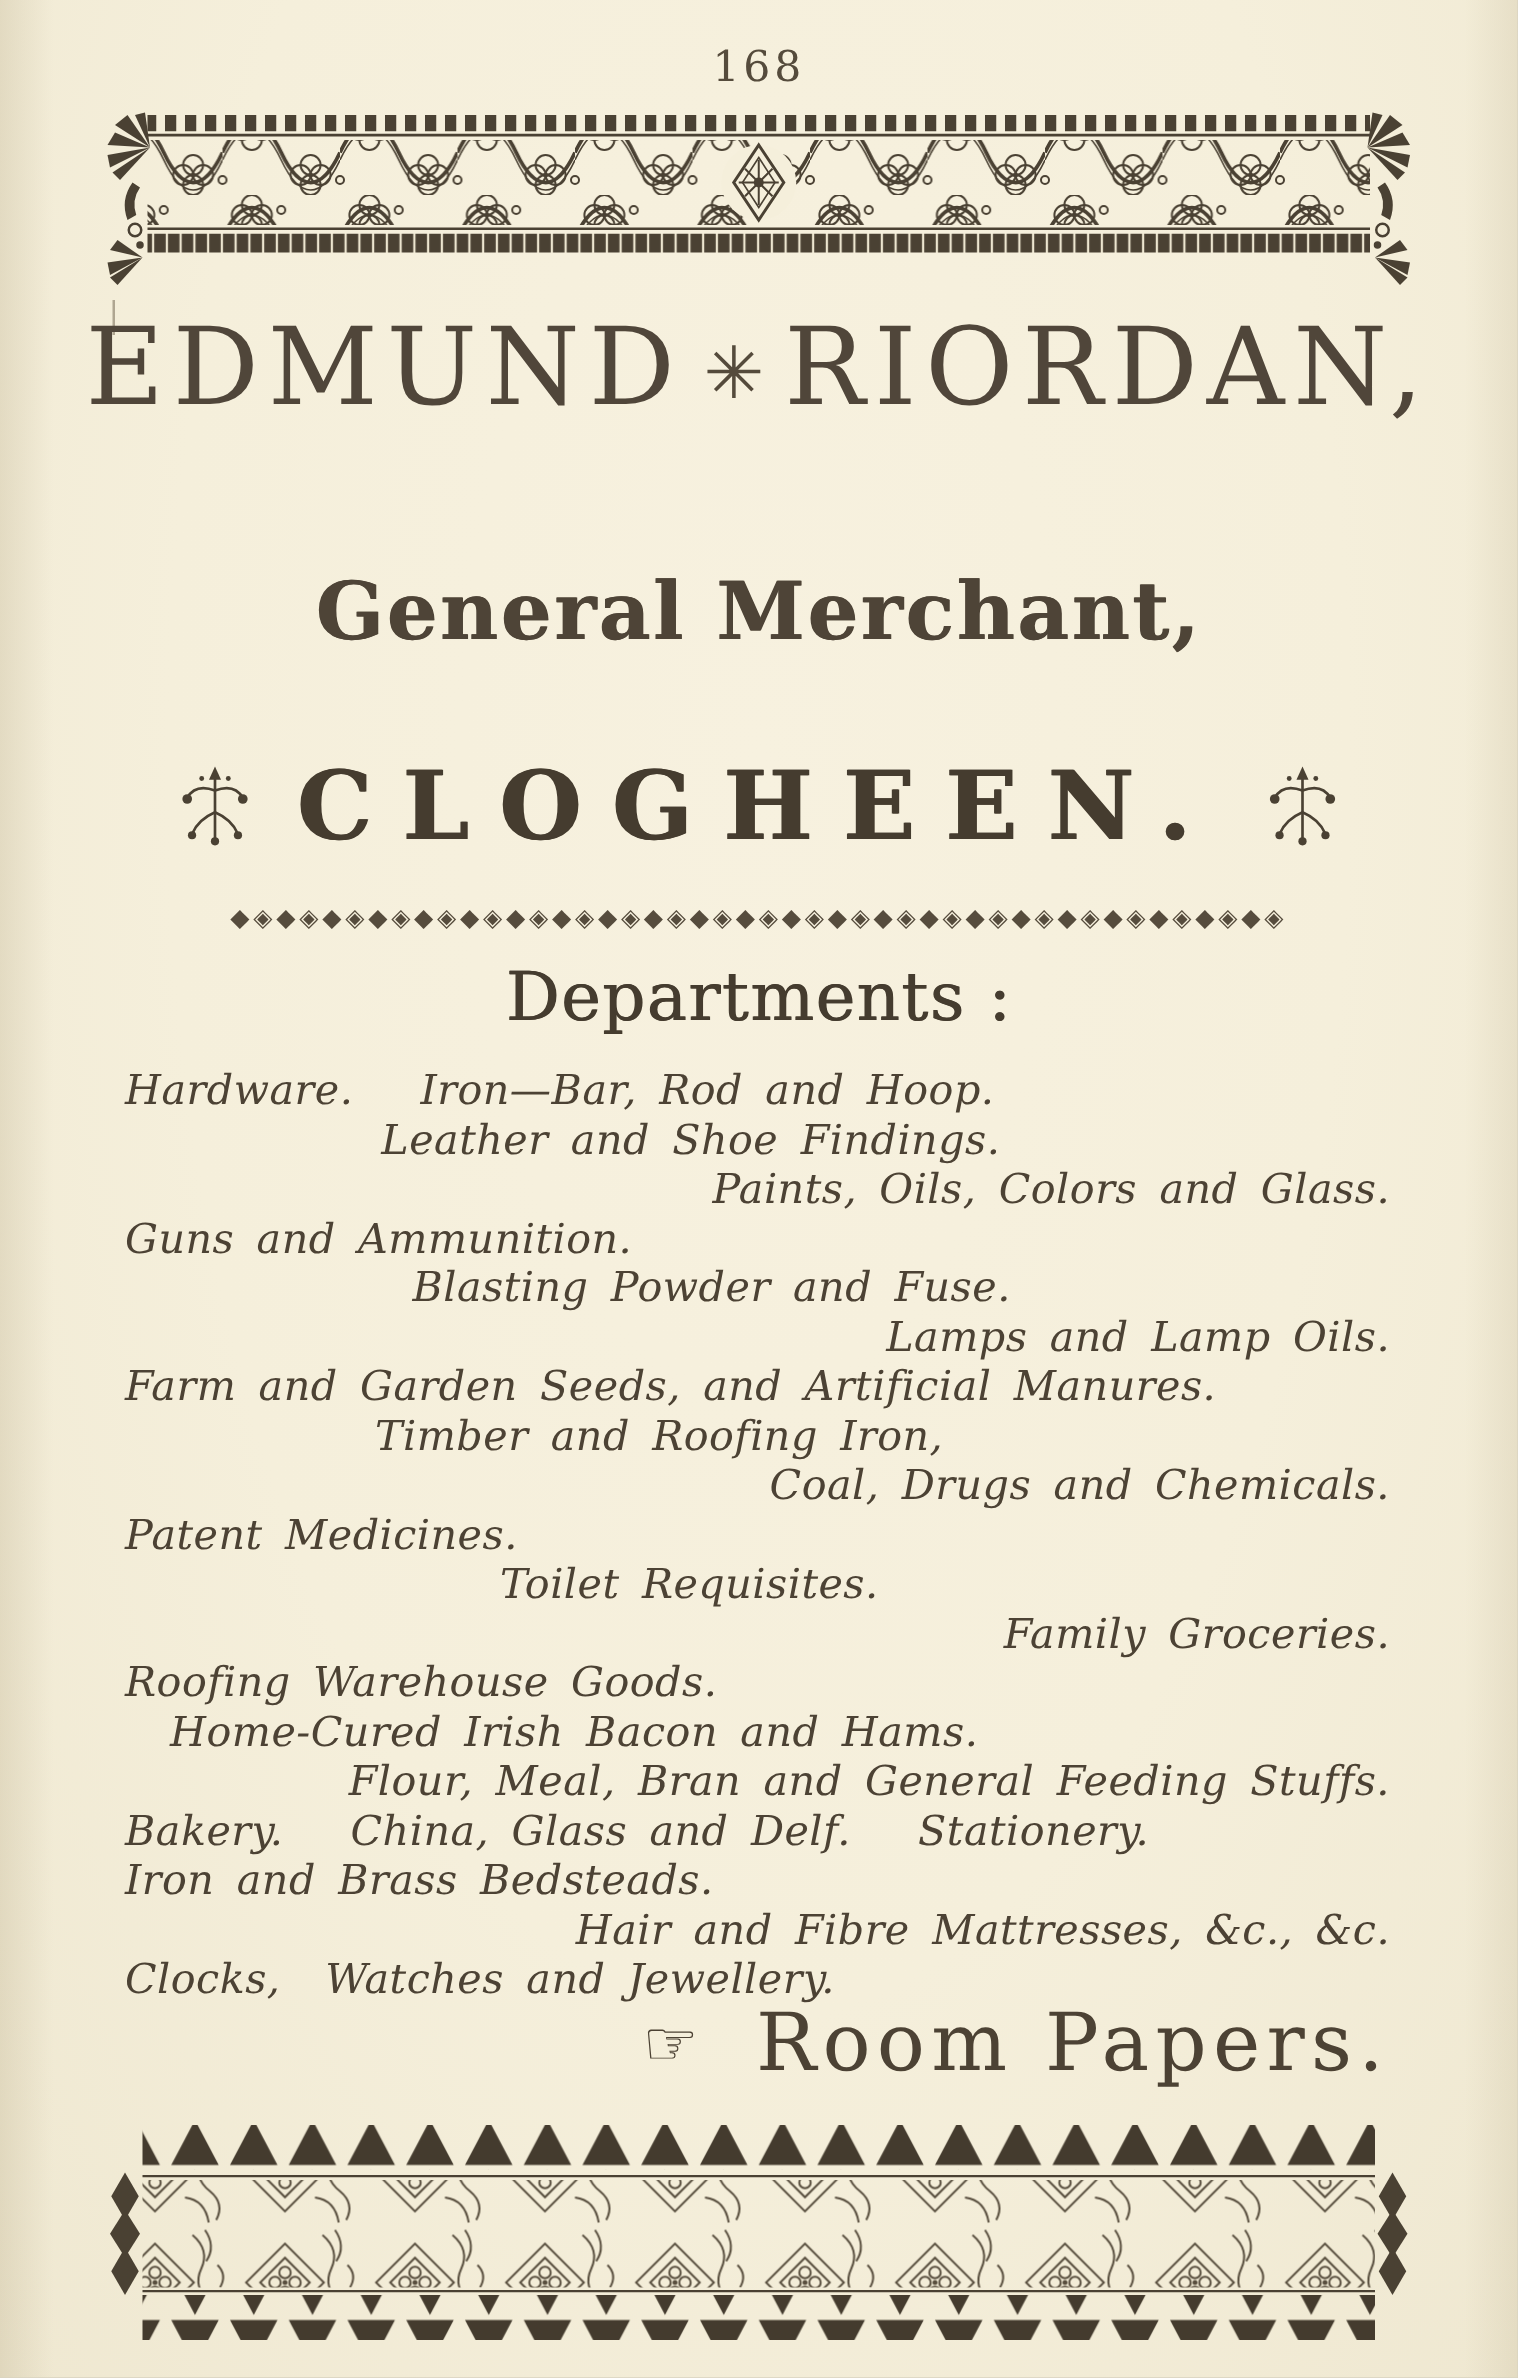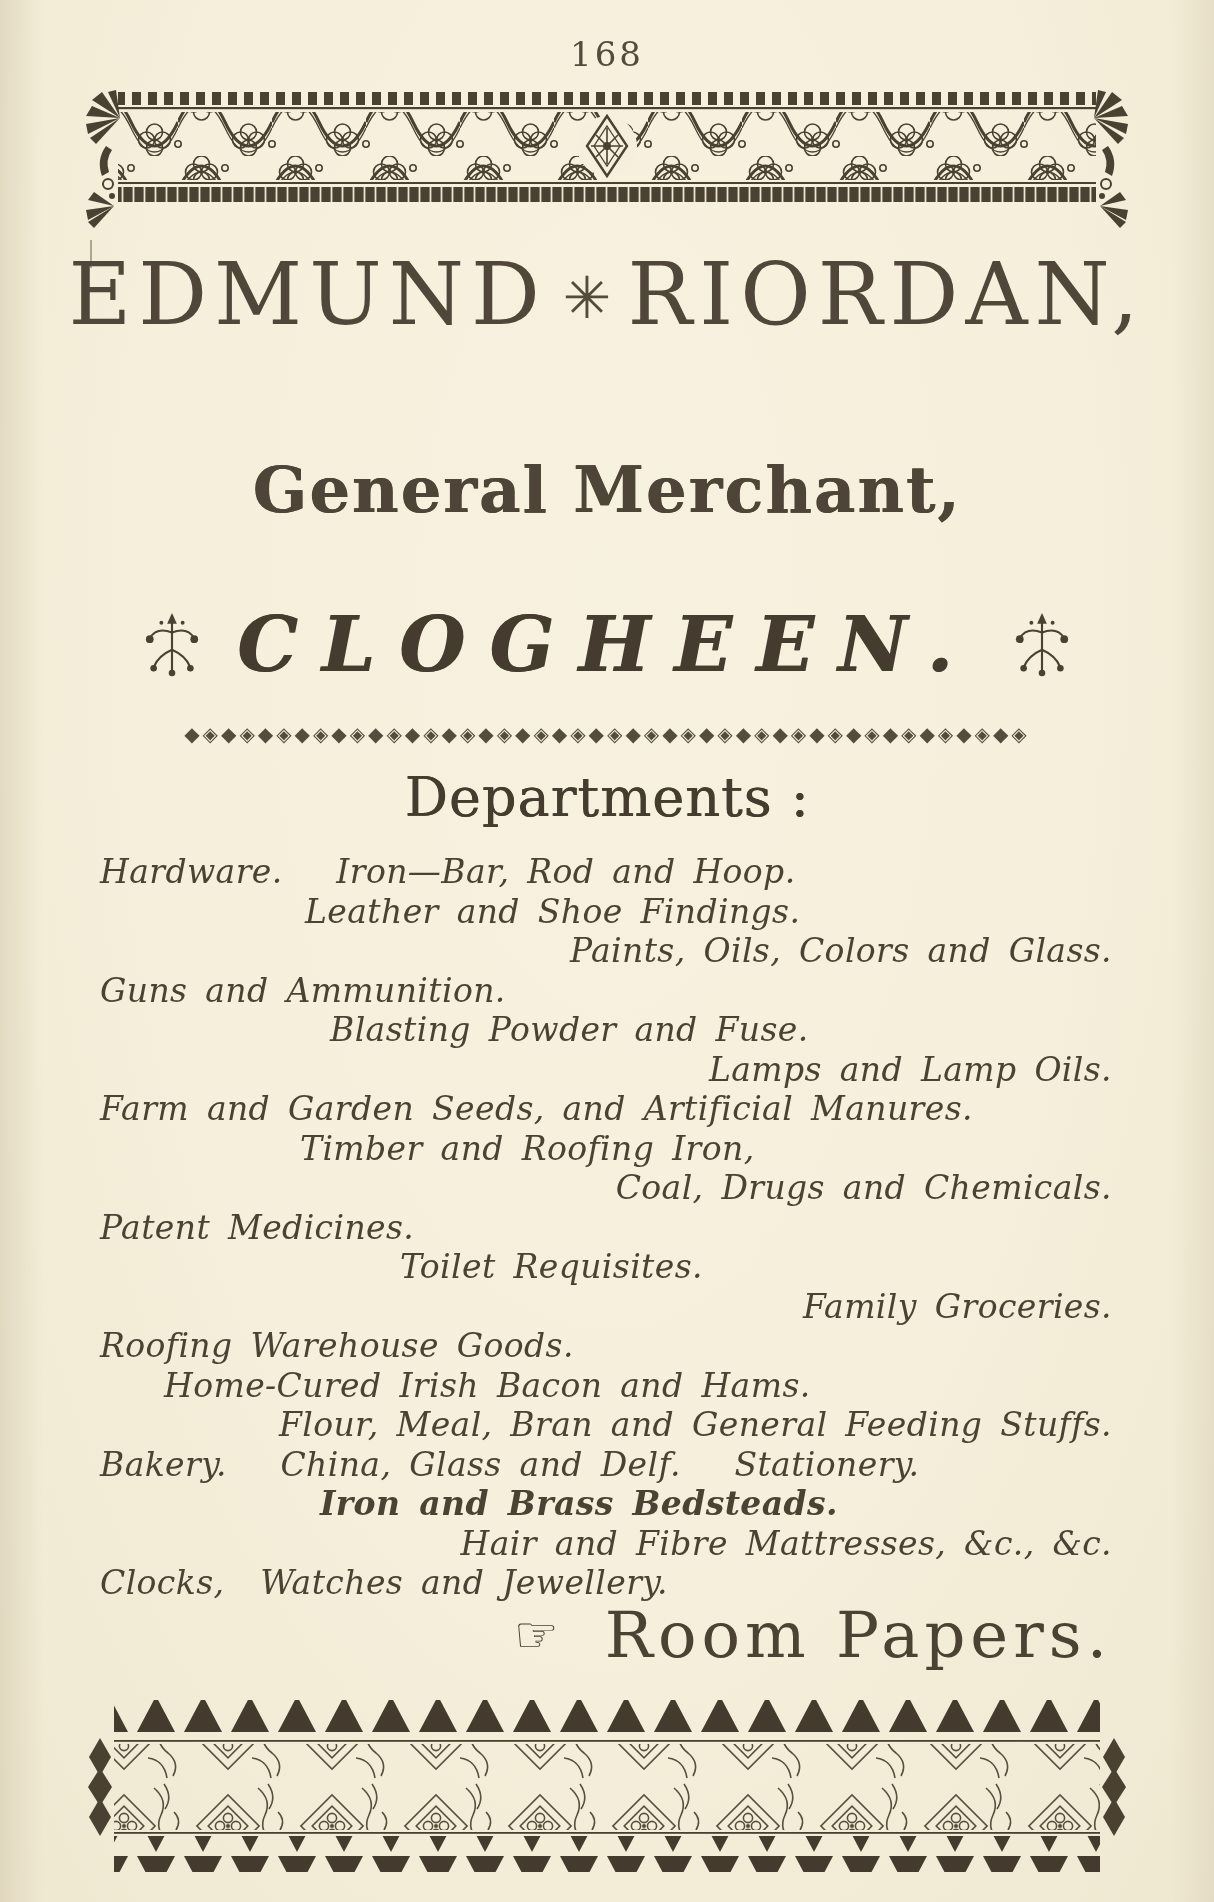--- a/index.html
+++ b/index.html
@@ -36,21 +36,21 @@
     position:absolute;top:452px;left:0;width:100%;text-align:center;
     font-size:64px;font-weight:bold;letter-spacing:2px;color:#4e4437;
     text-shadow:.6px 0 0 #4e4437;
   }
   .town-row{
     position:absolute;top:600px;left:0;width:100%;
     display:flex;justify-content:center;align-items:center;gap:36px;
   }
   .town{
     font-size:76px;font-weight:bold;letter-spacing:24px;color:#453c2f;
-    text-shadow:.8px 0 0 #453c2f;white-space:nowrap;font-style:italic;
+    text-shadow:.8px 0 0 #453c2f;white-space:nowrap;
   }
   .fleuron{width:58px;height:66px;flex:0 0 auto;}
   .fleuron.mirror{transform:scaleX(-1);}
 
   .diamond-divider{
     position:absolute;top:722px;left:97px;width:1020px;
     text-align:center;font-family:"DejaVu Sans","Liberation Sans",sans-serif;
     font-size:20px;letter-spacing:3px;color:#564c3d;
     white-space:nowrap;overflow:hidden;
   }
@@ -210,24 +210,24 @@
       <div class="dept-line">Guns and Ammunition.</div>
       <div class="dept-line" style="margin-left: 230px;">Blasting Powder and Fuse.</div>
       <div class="dept-line right">Lamps and Lamp Oils.</div>
       <div class="dept-line">Farm and Garden Seeds, and Artificial Manures.</div>
       <div class="dept-line" style="margin-left: 200px;">Timber and Roofing Iron,</div>
       <div class="dept-line right">Coal, Drugs and Chemicals.</div>
       <div class="dept-line">Patent Medicines.</div>
       <div class="dept-line" style="margin-left: 300px;">Toilet Requisites.</div>
       <div class="dept-line right">Family Groceries.</div>
       <div class="dept-line">Roofing Warehouse Goods.</div>
-      <div class="dept-line" style="margin-left: 64px;">Home-Cured Irish Bacon and Hams.</div>
+      <div class="dept-line" style="margin-left: 36px;">Home-Cured Irish Bacon and Hams.</div>
       <div class="dept-line right">Flour, Meal, Bran and General Feeding Stuffs.</div>
       <div class="dept-line">Bakery.   China, Glass and Delf.   Stationery.</div>
-      <div class="dept-line" style="margin-left: 220px; font-weight: bold;">Iron and Brass Bedsteads.</div>
+      <div class="dept-line" style="">Iron and Brass Bedsteads.</div>
       <div class="dept-line right">Hair and Fibre Mattresses, &amp;c., &amp;c.</div>
       <div class="dept-line">Clocks,  Watches and Jewellery.</div>
     </div>
 
   <div class="callout-row">
     <span class="manicule">☞</span>
     <span class="callout-text">Room Papers.</span>
   </div>
 
   <svg class="bottom-border" viewBox="0 0 1042 186" preserveAspectRatio="none" aria-hidden="true">

